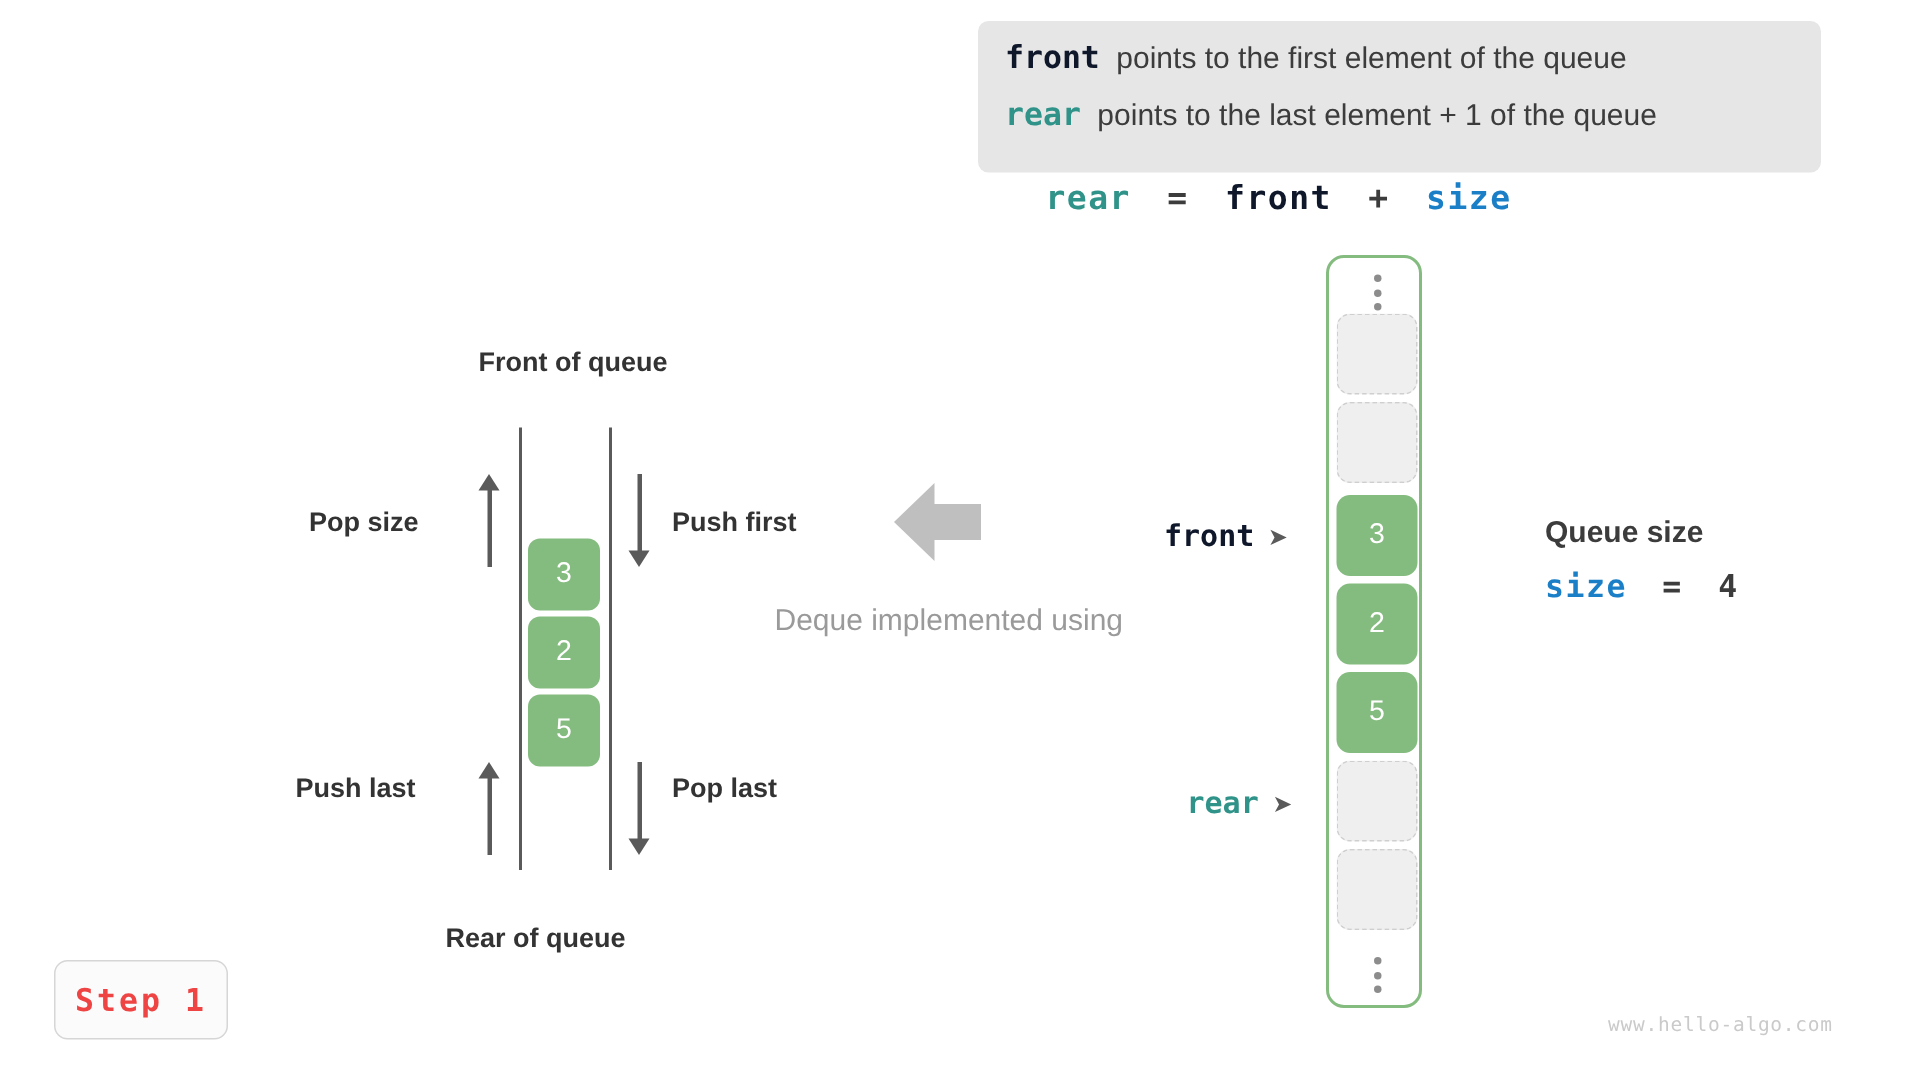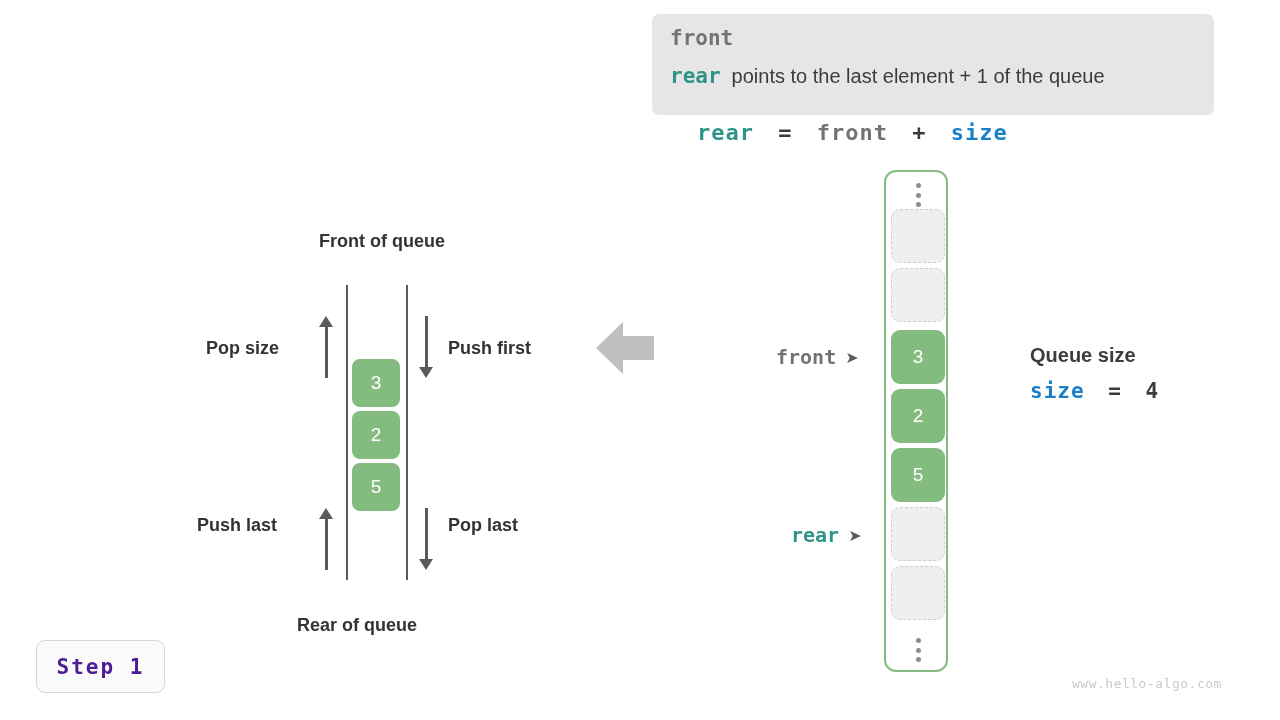--- a/index.html
+++ b/index.html
@@ -29,21 +29,21 @@
   .legend-line {
     display: flex;
     align-items: baseline;
     height: 38px;
     white-space: nowrap;
   }
   .mono {
     font-family: "DejaVu Sans Mono", "Liberation Mono", monospace;
     font-weight: bold;
   }
-  .kw-front { color: #737373; }
+  .kw-front { color: #0f172a; }
   .kw-rear  { color: #2f9389; }
   .kw-size  { color: #1a7fc6; }
   .legend-kw { font-size: 21px; }
   .legend-txt {
     font-size: 20px;
     color: #3c3c3c;
     margin-left: 11px;
   }
 
   
@@ -224,49 +224,50 @@
   #queue-size-expr {
     left: 1030px; top: 379px;
     font-size: 21px;
     white-space: nowrap;
     letter-spacing: 1px;
   }
 
   
   #step-badge {
     left: 36px; top: 640px;
-    width: 129px; height: 53px;
+    width: 116px; height: 53px;
     border: 1.6px solid #d6d6d6;
     border-radius: 9px;
     background: #fbfbfb;
     box-sizing: border-box;
     display: flex;
     align-items: center;
     justify-content: center;
     font-size: 21px;
-    color: #4c1d95;
+    color: #ef4444;
     letter-spacing: 2px;
   }
 
   
   #watermark {
     left: 1072px; top: 676px;
     font-family: "DejaVu Sans Mono", "Liberation Mono", monospace;
     font-size: 13px;
     color: #cacaca;
     letter-spacing: 0.5px;
     white-space: nowrap;
   }
 </style>
 </head>
 <body>
 
 <div class="abs" id="legend-box">
   <div class="legend-line">
     <span class="mono legend-kw kw-front">front</span>
+    <span class="legend-txt">points to the first element of the queue</span>
   </div>
   <div class="legend-line">
     <span class="mono legend-kw kw-rear">rear</span>
     <span class="legend-txt">points to the last element + 1 of the queue</span>
   </div>
 </div>
 
 <div class="abs mono" id="formula-line">
   <span class="kw-rear" style="margin-right: 10px;">rear</span>
   <span class="op" style="margin-right: 10px;">=</span>
@@ -306,20 +307,21 @@
 <div class="abs op-label" id="label-push-first">Push first</div>
 <div class="abs op-label" id="label-push-last">Push last</div>
 <div class="abs op-label" id="label-pop-last">Pop last</div>
 
 <div class="abs" id="big-left-arrow">
   <span class="tip"></span>
     <span class="bar"></span>
 </div>
 
 <div class="abs" id="deque-caption">
+  <div>Deque implemented using</div>
 </div>
 
 <div class="abs" id="array-container">
   <div class="ellipsis-v" id="ellipsis-top">
       <i></i>
       <i></i>
       <i></i>
     </div>
 
   <div class="arr-cell empty" style="top:37px;"></div>

